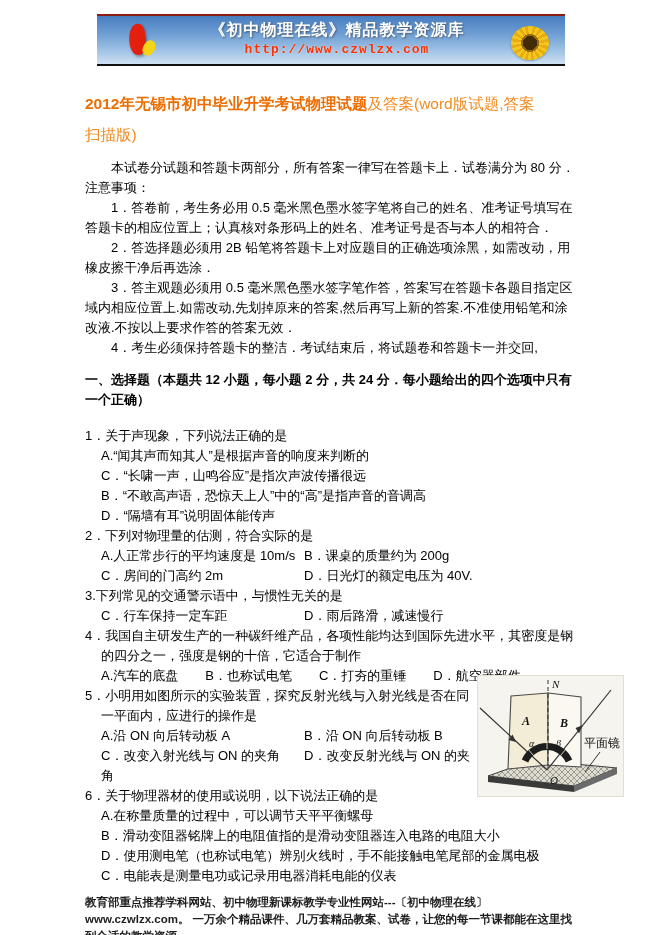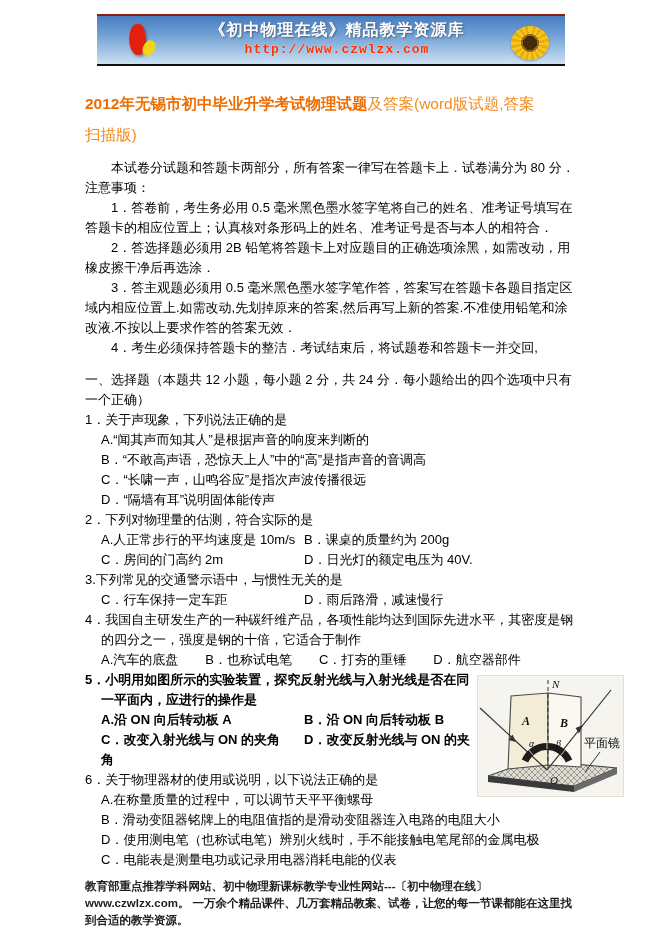--- a/index.html
+++ b/index.html
@@ -24,28 +24,28 @@
              background:radial-gradient(circle at 50% 50%,#432a08 0 7px,#9a6a10 7px 9px,rgba(0,0,0,0) 9px),
                         repeating-conic-gradient(#f2c81e 0 11deg,#e8ac10 11deg 22deg);
              box-shadow:0 1px 2px rgba(30,60,90,.4);}
   
   .content{padding:0 84px 0 85px;font-size:13px;line-height:20px;}
   .doc-title{margin-top:22px;margin-bottom:8px;text-align:left;font-size:15.5px;line-height:31px;color:#ee7600;}
   .doc-title .t-bold{font-weight:bold;color:#ed6d00;}
   .doc-title .t-rest{color:#f28c22;}
   .indent{text-indent:26px;margin:0;}
   .noindent{margin:0;}
-  .section{margin:12px 0 0 0;}
+  .section{margin:12px 0 16px 0;font-weight:bold;}
   .question{margin:0;}
   .stem{margin:0;}
   .hang{padding-left:16px;text-indent:-16px;margin:0;}
   .opt{padding-left:16px;margin:0;}
   .optrow .c1{display:inline-block;width:203px;}
   .optrow4 .c4{display:inline-block;margin-right:27px;text-align:right;}
-  .q5wrap .stem,.q5wrap .optrow{max-width:372px;font-weight:bold;}
+  .q5wrap .stem,.q5wrap .optrow{max-width:372px;}
   
   .figure{position:absolute;top:676px;right:38px;width:145px;height:120px;
           background:#f6f4ee;box-shadow:0 0 0 1px #e3dfd4;}
   .figure svg{display:block;}
   
   .footer{clear:both;margin:8px 0 0 0;font-size:11.5px;line-height:17px;font-weight:bold;color:#1c1c1c;}
 </style>
 </head>
 <body>
 
@@ -73,22 +73,22 @@
     <p class="indent">1．答卷前，考生务必用 0.5 毫米黑色墨水签字笔将自己的姓名、准考证号填写在答题卡的相应位置上；认真核对条形码上的姓名、准考证号是否与本人的相符合．</p>
     <p class="indent">2．答选择题必须用 2B 铅笔将答题卡上对应题目的正确选项涂黑，如需改动，用橡皮擦干净后再选涂．</p>
     <p class="indent">3．答主观题必须用 0.5 毫米黑色墨水签字笔作答，答案写在答题卡各题目指定区域内相应位置上.如需改动,先划掉原来的答案,然后再写上新的答案.不准使用铅笔和涂改液.不按以上要求作答的答案无效．</p>
     <p class="indent">4．考生必须保持答题卡的整洁．考试结束后，将试题卷和答题卡一并交回,</p>
 
     <p class="section">一、选择题（本题共 12 小题，每小题 2 分，共 24 分．每小题给出的四个选项中只有一个正确）</p>
 
     <div class="question">
       <div class="stem">1．关于声现象，下列说法正确的是</div>
       <div class="opt">A.“闻其声而知其人”是根据声音的响度来判断的</div>
+      <div class="opt">C．“长啸一声，山鸣谷应”是指次声波传播很远</div>
       <div class="opt">B．“不敢高声语，恐惊天上人”中的“高”是指声音的音调高</div>
-      <div class="opt">C．“长啸一声，山鸣谷应”是指次声波传播很远</div>
       <div class="opt">D．“隔墙有耳”说明固体能传声</div>
     </div>
 
     <div class="question">
       <div class="stem">2．下列对物理量的估测，符合实际的是</div>
       <div class="opt optrow">
         <span class="c1">A.人正常步行的平均速度是 10m/s</span><span>B．课桌的质量约为 200g</span>
       </div>
       <div class="opt optrow">
         <span class="c1">C．房间的门高约 2m</span><span>D．日光灯的额定电压为 40V.</span>

